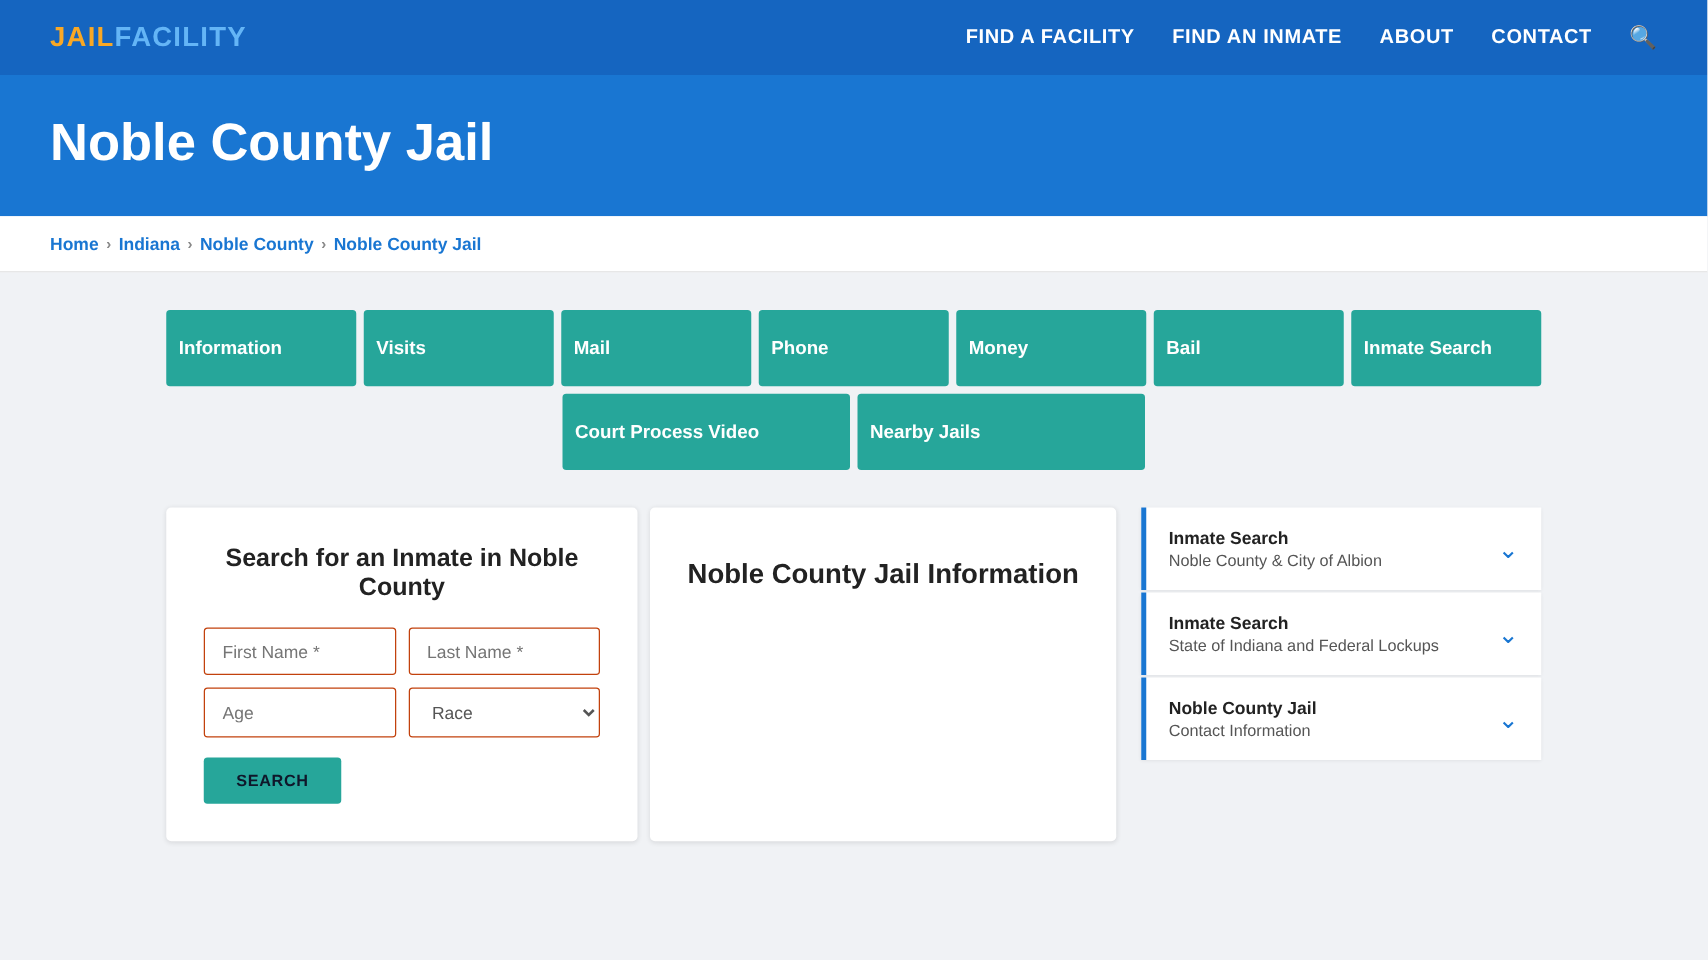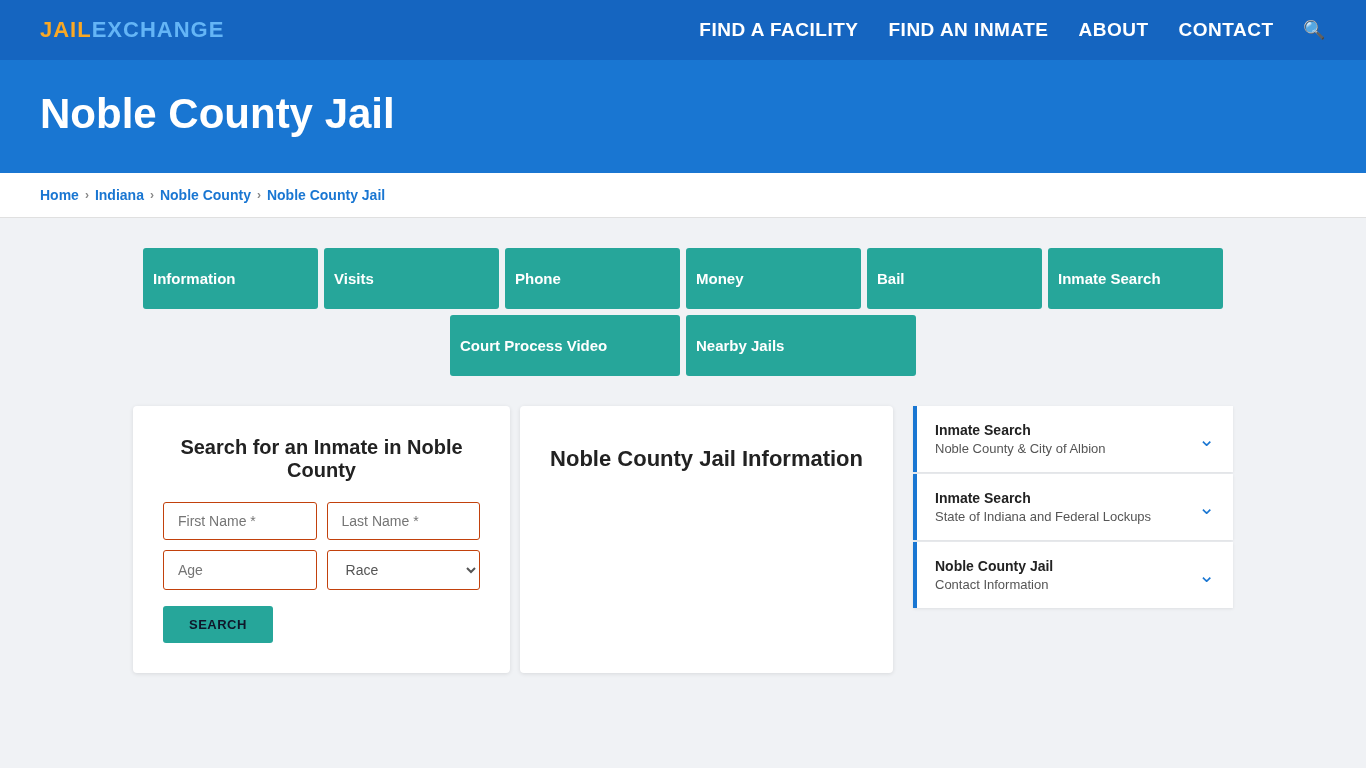--- a/index.html
+++ b/index.html
@@ -22,21 +22,21 @@
     }
     .logo span { color: #f9a825; }
     .nav {
       display: flex;
       align-items: center;
       gap: 30px;
     }
     .nav a {
       color: #fff;
       text-decoration: none;
-      font-size: 19px;
+      font-size: 16px;
       font-weight: 700;
       letter-spacing: 0.5px;
     }
     .search-icon-btn {
       background: none;
       border: none;
       cursor: pointer;
       color: #fff;
       font-size: 18px;
     }
@@ -213,21 +213,21 @@
       display: flex;
       flex-direction: row;
       gap: 10px;
     }
   </style>
 </head>
 <body>
 
 <header class="header">
   <div class="logo">
-    <span>JAIL</span><span style="color:#64b5f6;">EXCHANGE</span>
+    <span>JAIL</span><span style="color:#64b5f6;">FACILITY</span>
   </div>
   <nav class="nav">
     <a href="#">FIND A FACILITY</a>
     <a href="#">FIND AN INMATE</a>
     <a href="#">ABOUT</a>
     <a href="#">CONTACT</a>
     <button class="search-icon-btn">🔍</button>
   </nav>
 </header>
 
@@ -246,20 +246,21 @@
     <span class="current">Noble County Jail</span>
   </nav>
 </div>
 
 <div class="main-content">
 
   <div class="tiles-section">
     <div class="tiles-row">
       <button class="tile">Information</button>
       <button class="tile">Visits</button>
+      <button class="tile">Mail</button>
       <button class="tile">Phone</button>
       <button class="tile">Money</button>
       <button class="tile">Bail</button>
       <button class="tile">Inmate Search</button>
     </div>
     <div class="tiles-row">
       <button class="tile narrow">Court Process Video</button>
       <button class="tile narrow">Nearby Jails</button>
     </div>
   </div>

